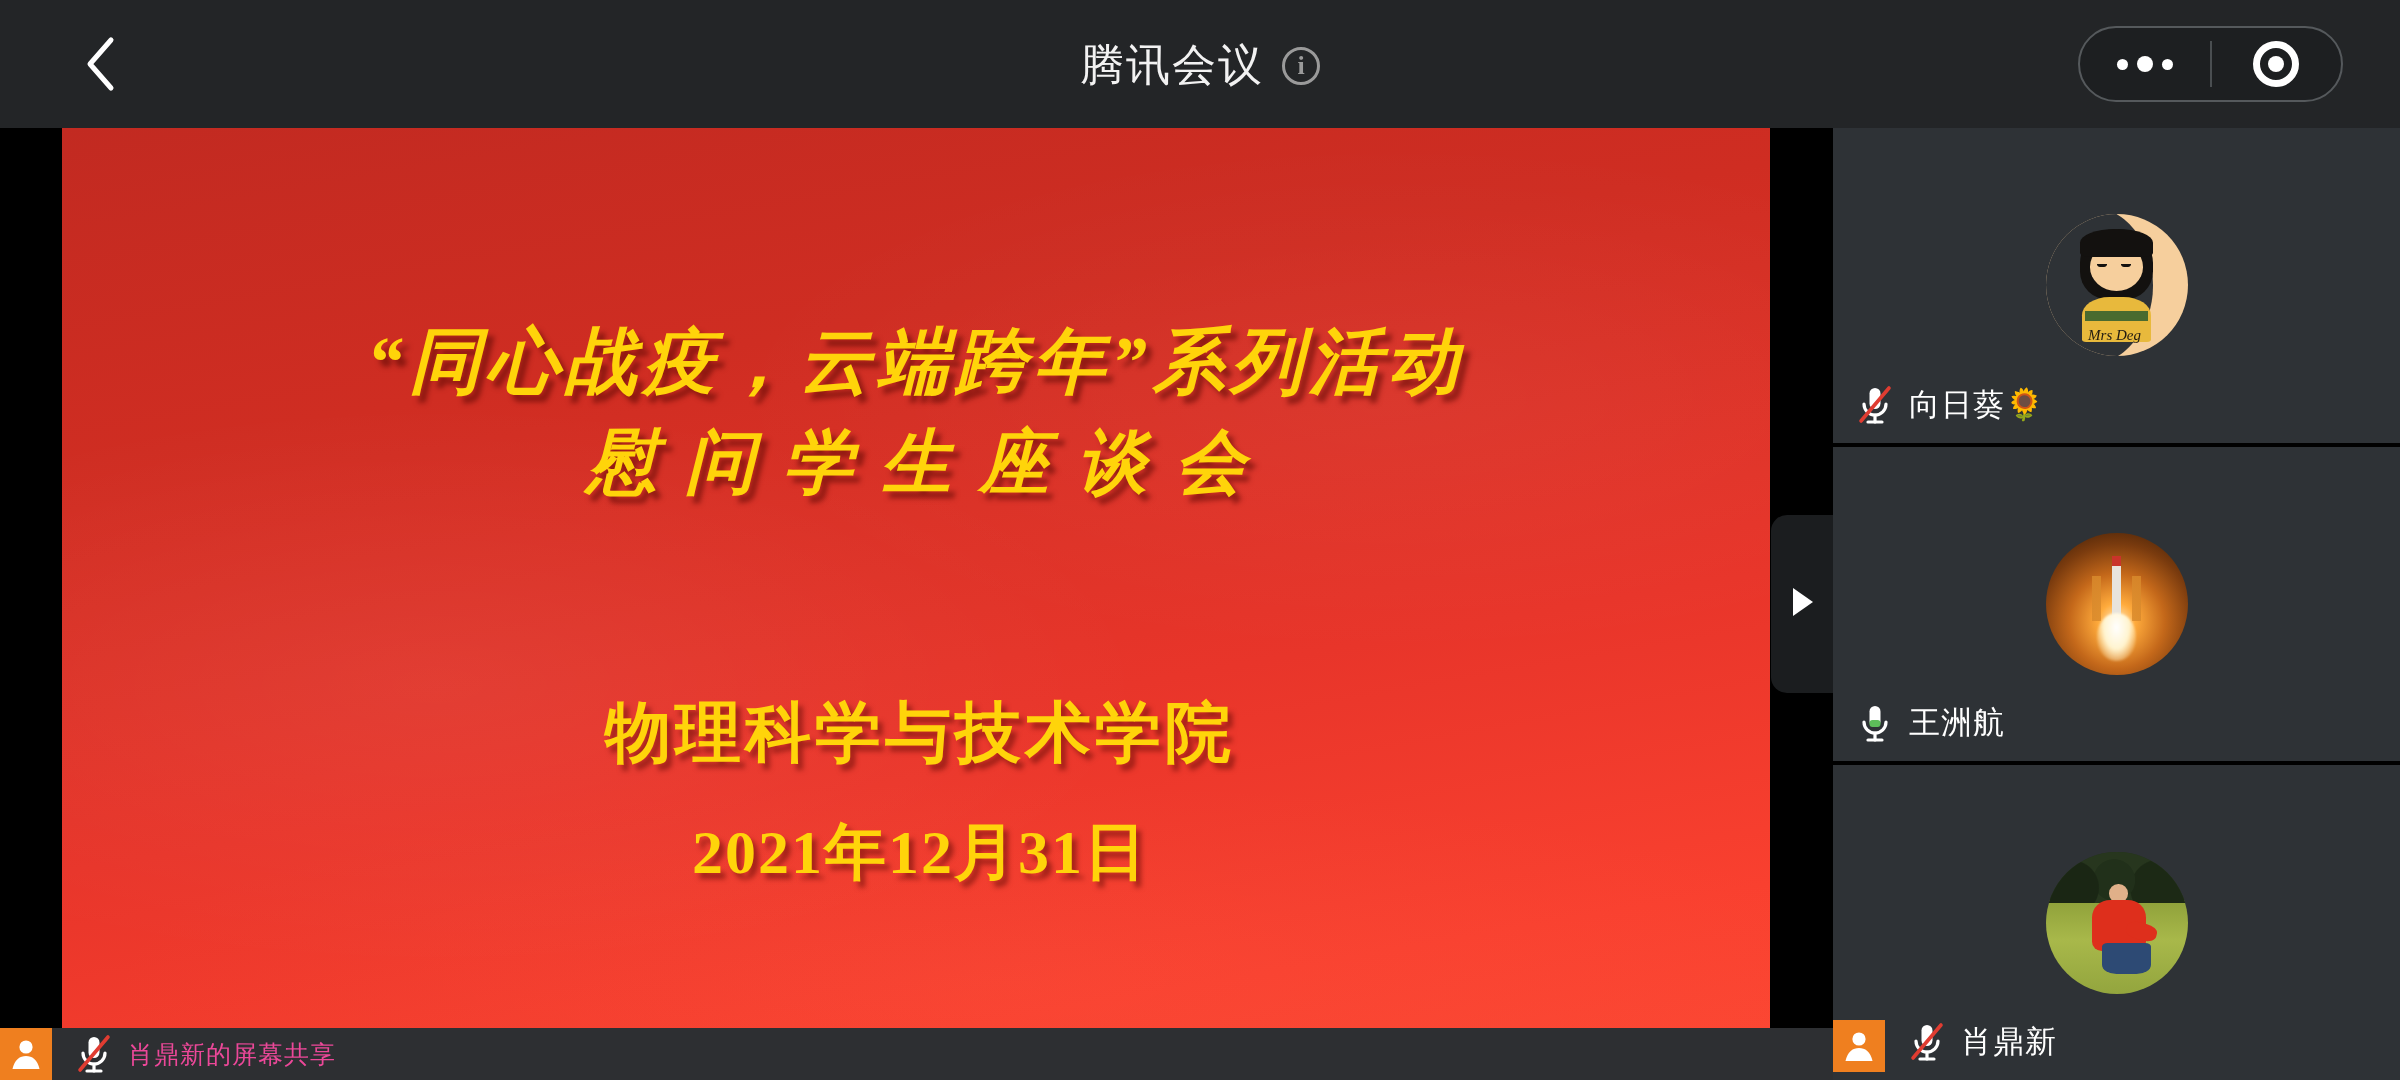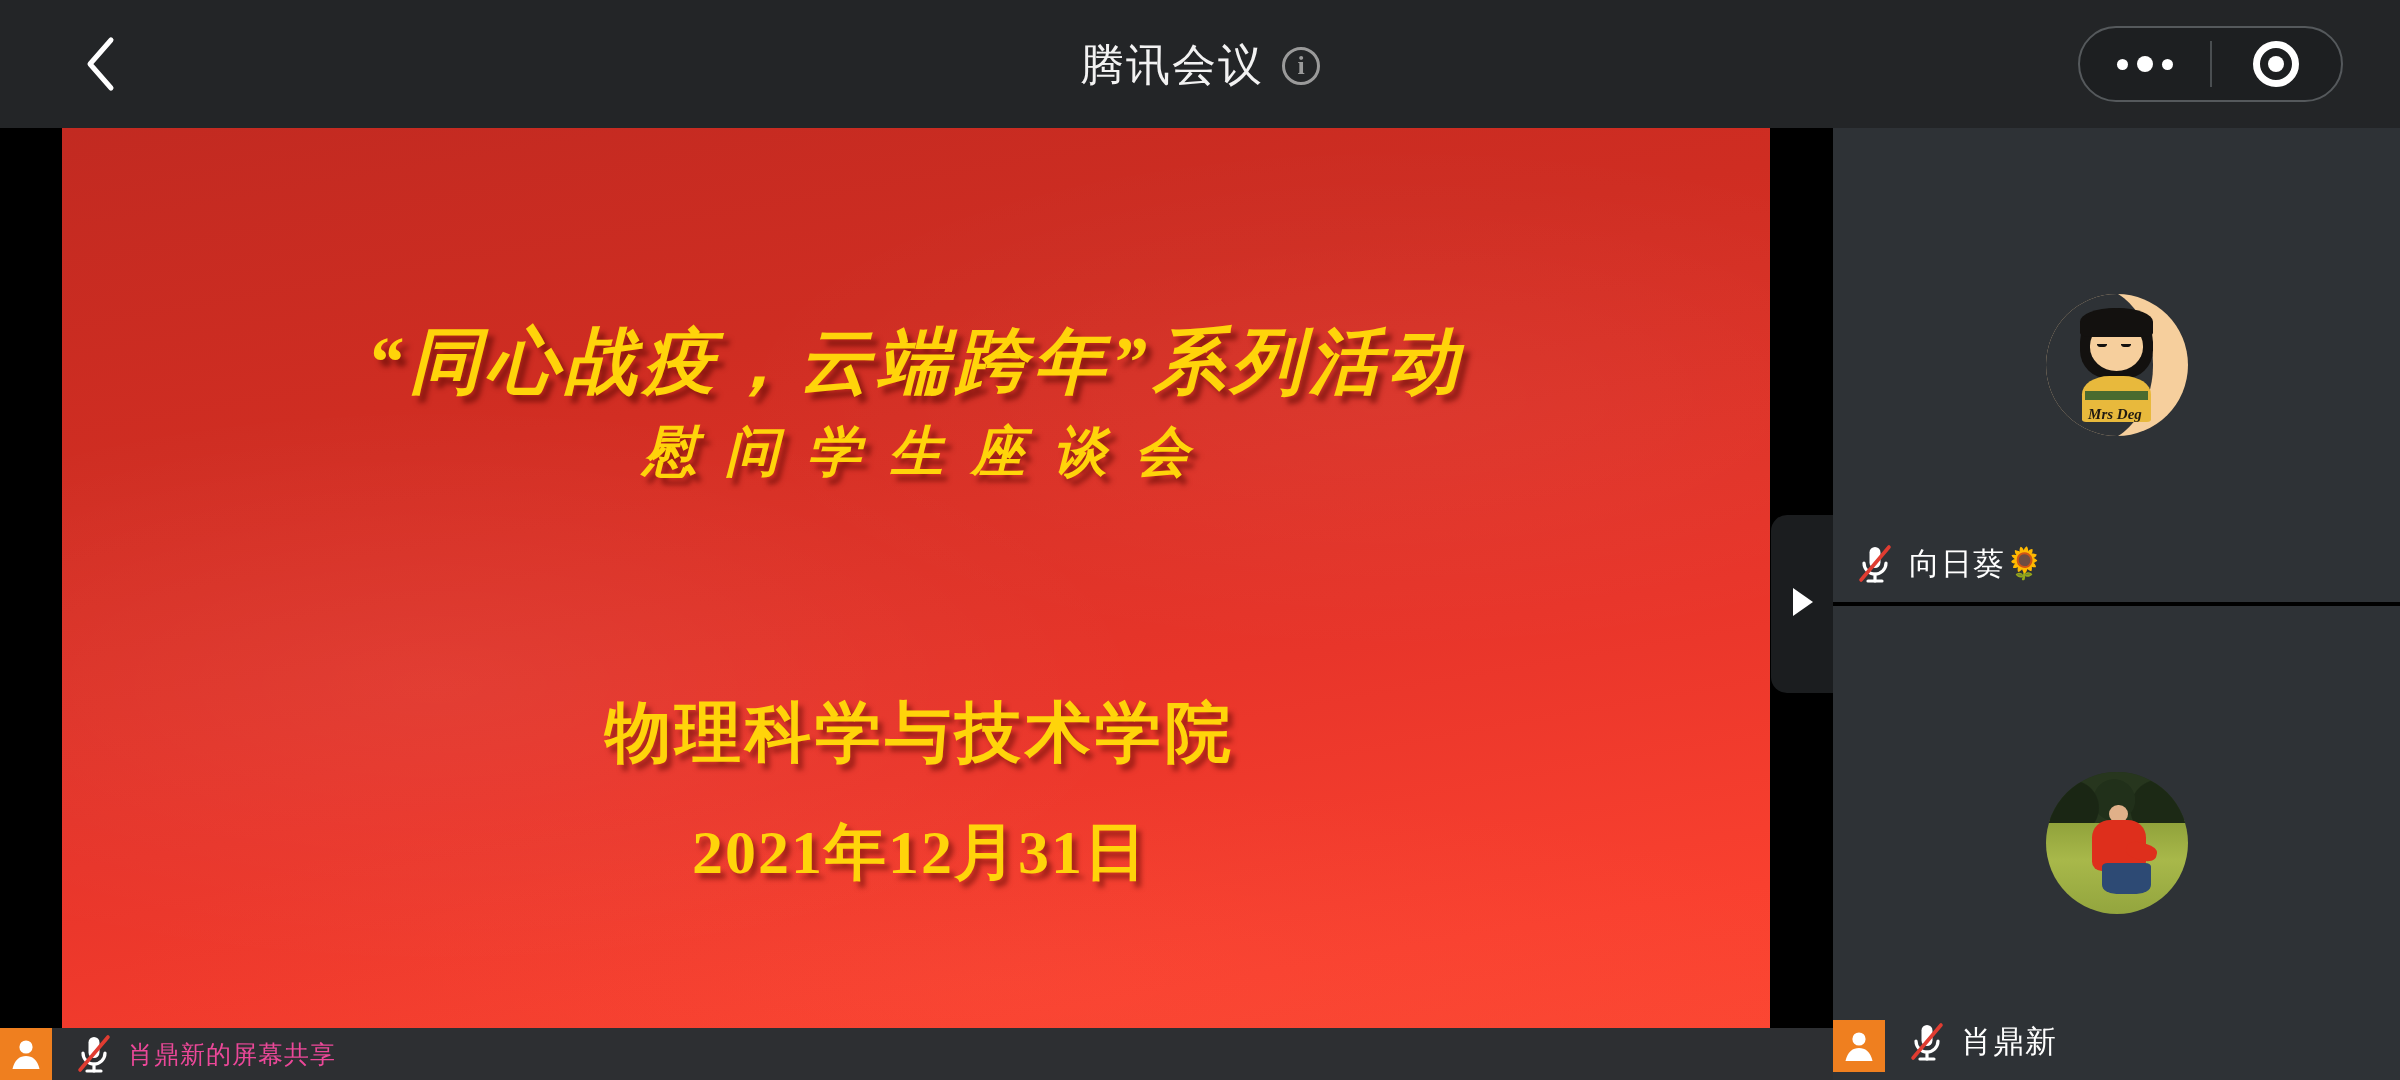--- a/index.html
+++ b/index.html
@@ -85,21 +85,21 @@
   }
   .slide-inner { position:relative; z-index:2; width:100%; height:100%; text-align:center; }
   .slide-l1, .slide-l2 {
     color:#ffd40a;
     font-family:"Liberation Serif","DejaVu Serif",serif;
     font-weight:bold; font-style:italic;
     text-shadow: 6px 7px 5px rgba(90,8,4,.55);
     white-space:nowrap;
   }
   .slide-l1 { position:absolute; left:0; right:0; top:176px; font-size:72px; letter-spacing:6px;margin-top:10px; }
-  .slide-l2 { position:absolute; left:0; right:0; top:288px; font-size:54px; letter-spacing:28px; text-indent:28px; }
+  .slide-l2 { position:absolute; left:0; right:0; top:288px; font-size:70px; letter-spacing:28px; text-indent:28px; }
   .slide-l3, .slide-l4 {
     position:absolute; left:8px; right:0; color:#ffd40a;
     font-family:"Liberation Serif","DejaVu Serif",serif;
     font-weight:bold; text-shadow:5px 6px 5px rgba(90,8,4,.5);
     white-space:nowrap;
   }
   .slide-l3 { top:560px; font-size:66px; letter-spacing:4px; }
   .slide-l4 { top:682px; font-size:62px; letter-spacing:2px; }
 
   
@@ -132,21 +132,21 @@
     display:flex; flex-direction:column; gap:4px;
   }
   .tile {
     position:relative; flex:1 1 0; min-height:0;
     background:#2e3236;
     display:flex; align-items:center; justify-content:center;
     overflow:hidden;
   }
   .avatar {
     width:142px; height:142px; border-radius:50%;
-    overflow:hidden; position:relative; flex:0 0 auto;font-weight:bold;
+    overflow:hidden; position:relative; flex:0 0 auto;
   }
   .tile-footer {
     position:absolute; left:0; bottom:8px; height:52px;
     display:flex; align-items:flex-start;
   }
   .tile-footer .names { display:flex; align-items:center; gap:14px; padding-left:22px; }
   .tile-name { color:#fff; font-size:31px; letter-spacing:1px; white-space:nowrap; }
   .tile:last-child .tile-footer { background:rgba(48,50,53,.0); }
 
   
@@ -288,20 +288,42 @@
               <line x1="20" y1="32" x2="20" y2="39" stroke="#ffffff" stroke-width="3.2" stroke-linecap="round"></line>
               <line x1="13" y1="39" x2="27" y2="39" stroke="#ffffff" stroke-width="3.2" stroke-linecap="round"></line>
               <line x1="6" y1="38" x2="34" y2="5" stroke="#e03c31" stroke-width="3.6" stroke-linecap="round"></line>
             </svg>
           </span>
           <span class="tile-name">向日葵🌻</span>
         </div>
       </div>
     </div>
 
+    <div class="tile">
+      <div class="avatar av-rocket">
+        <div class="tower"></div>
+        <div class="body"></div>
+        <div class="tipr"></div>
+        <div class="flame"></div>
+      </div>
+      <div class="tile-footer">
+        <div class="names">
+          <span class="mic">
+            <svg width="40" height="44" viewBox="0 0 40 44">
+              <rect x="14.5" y="5" width="11" height="21" rx="5.5" fill="#ffffff"></rect>
+              <rect x="14.5" y="19" width="11" height="7" rx="3" fill="#5dbd5a"></rect>
+              <path d="M9 21 a11 11 0 0 0 22 0" fill="none" stroke="#ffffff" stroke-width="3.2" stroke-linecap="round"></path>
+              <line x1="20" y1="32" x2="20" y2="39" stroke="#ffffff" stroke-width="3.2" stroke-linecap="round"></line>
+              <line x1="13" y1="39" x2="27" y2="39" stroke="#ffffff" stroke-width="3.2" stroke-linecap="round"></line>
+            </svg>
+          </span>
+          <span class="tile-name">王洲航</span>
+        </div>
+      </div>
+    </div>
 
     <div class="tile">
       <div class="avatar av-person">
         <div class="trees"></div>
         <div class="head"></div>
         <div class="jacket"></div>
         <div class="arm"></div>
         <div class="legs"></div>
       </div>
       <div class="tile-footer">

